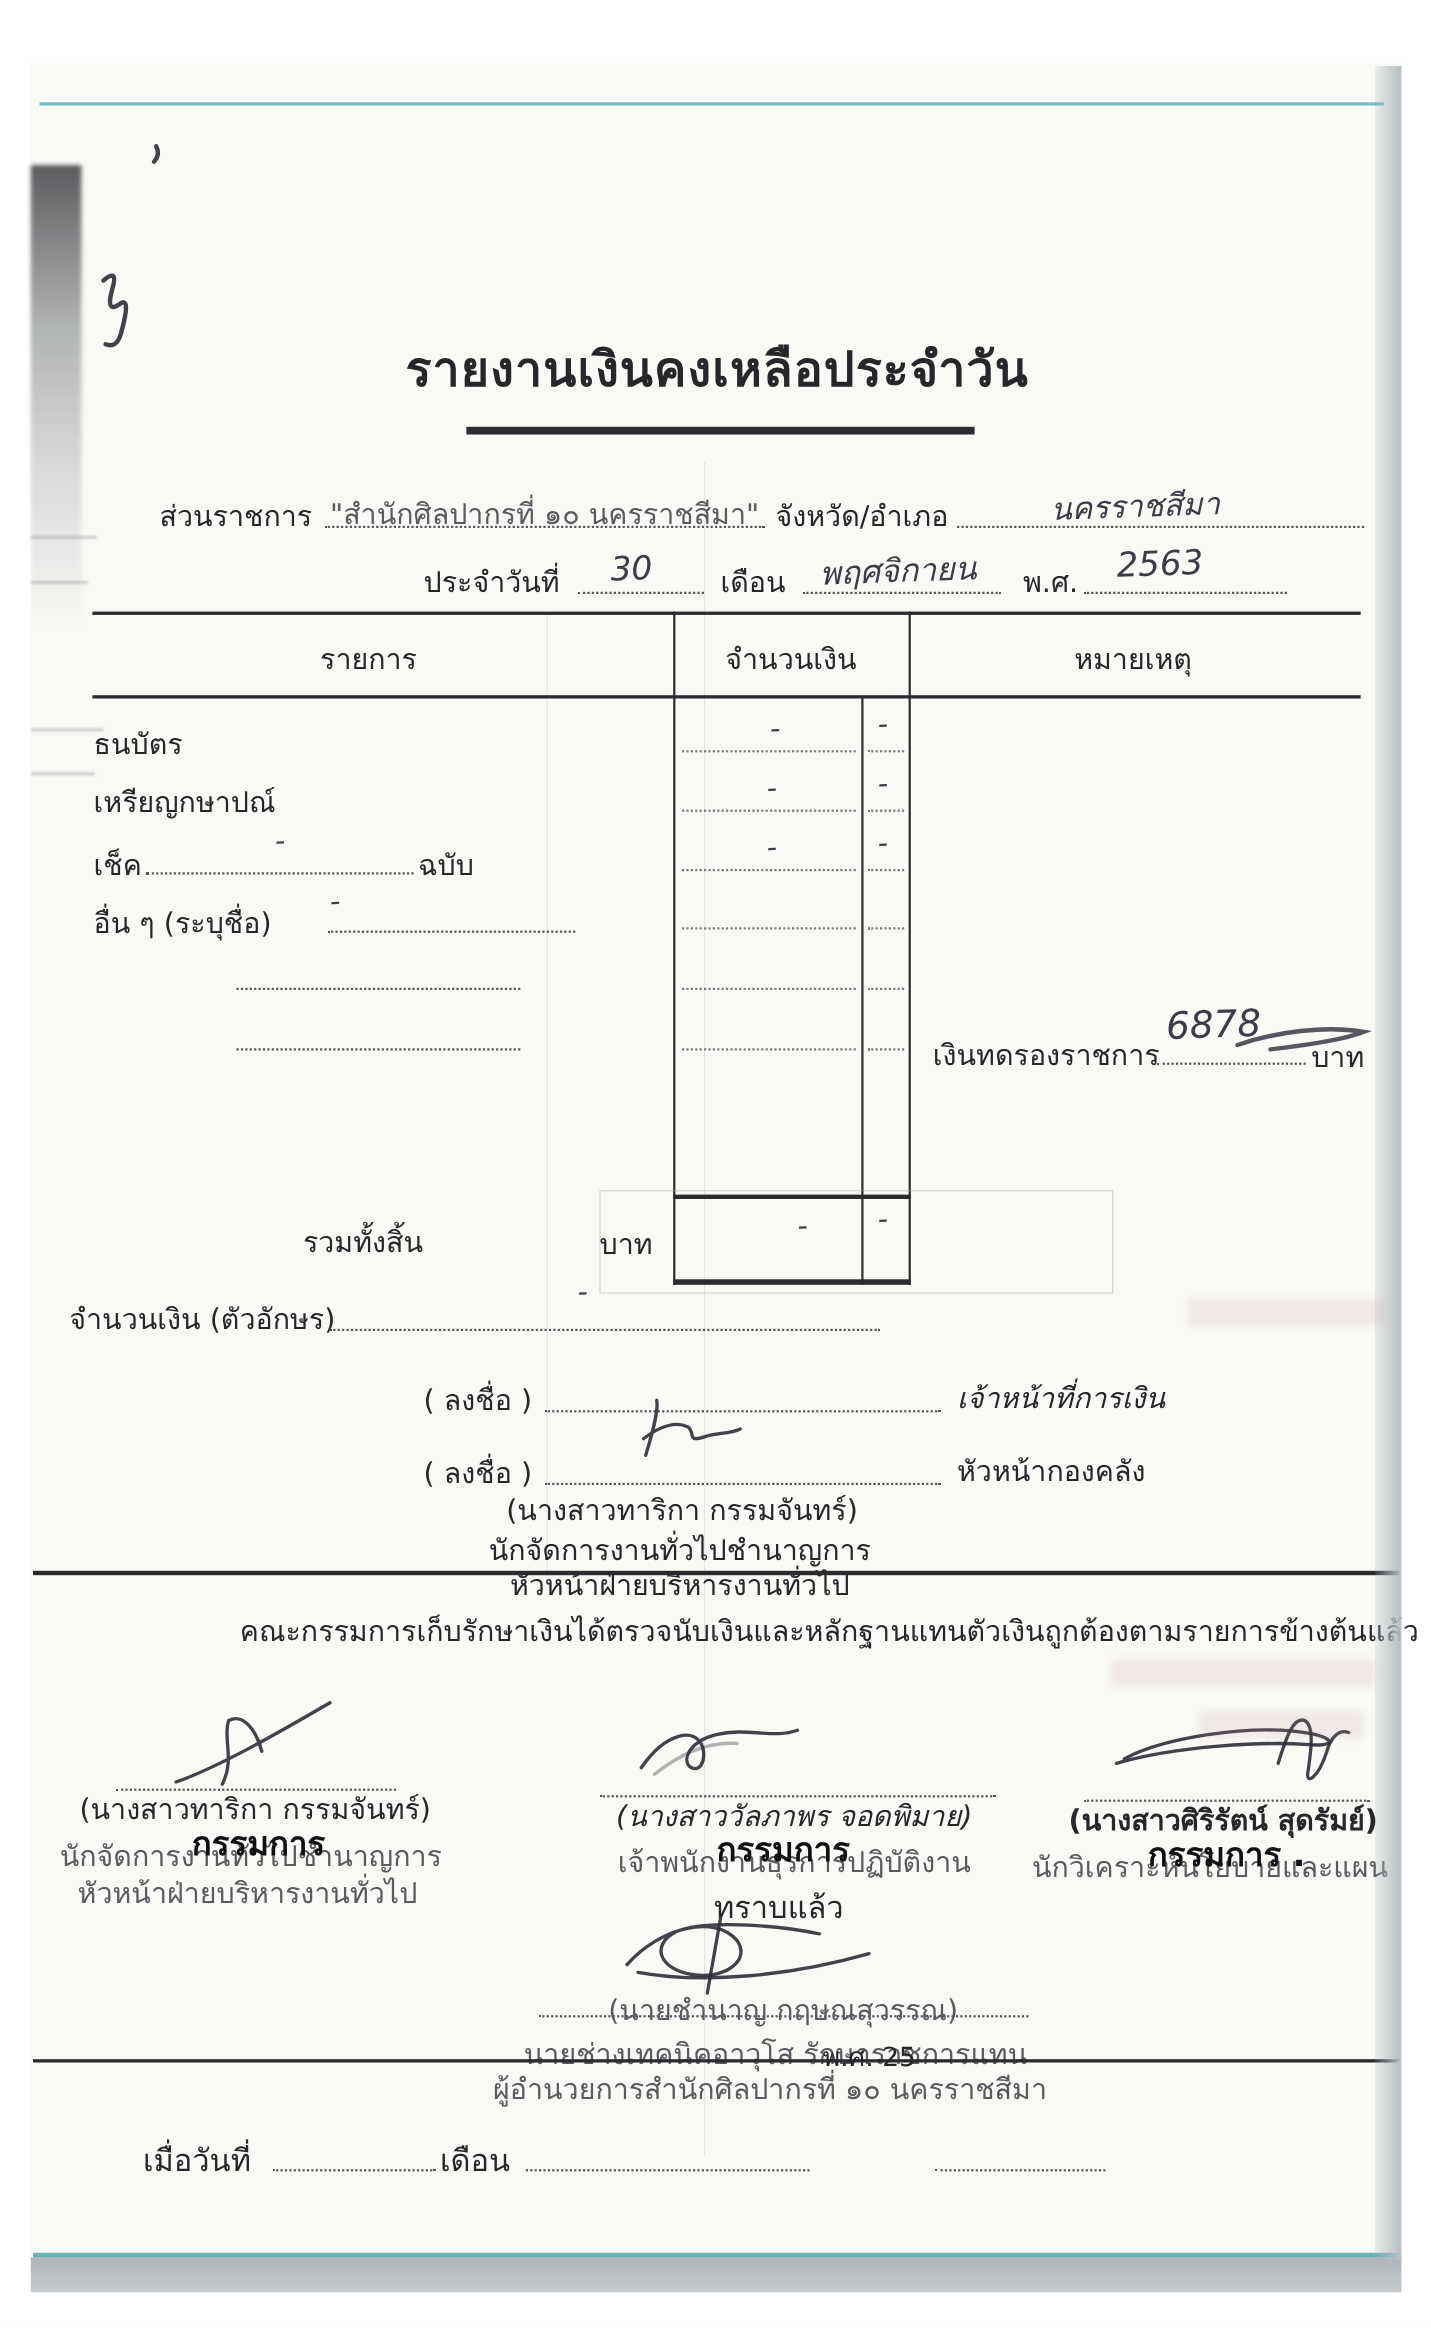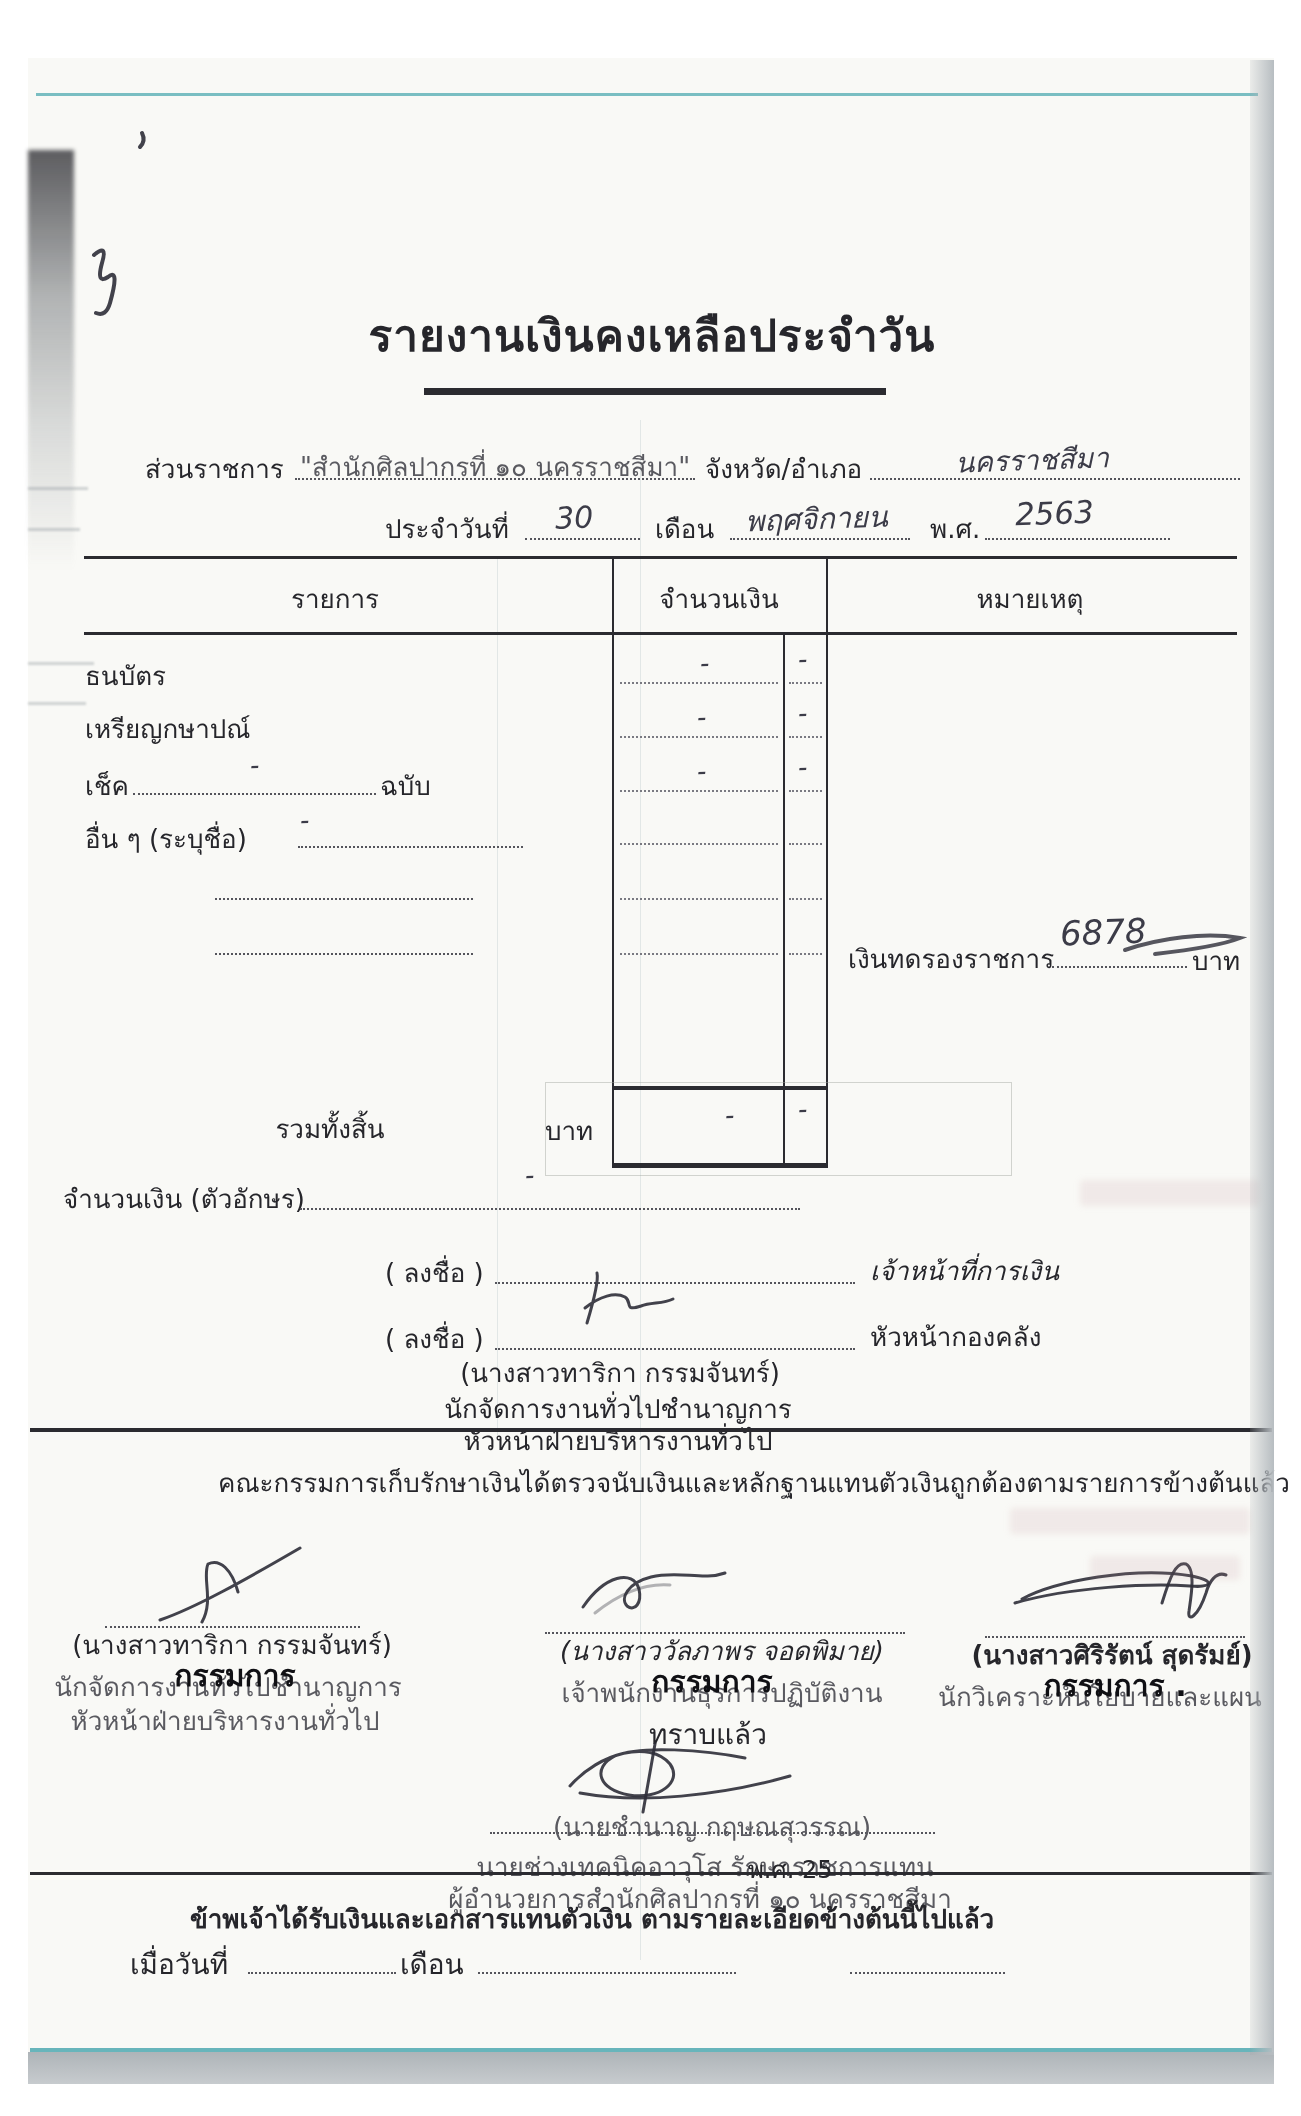--- a/index.html
+++ b/index.html
@@ -192,21 +192,20 @@
     <path d="M15,48 C45,14 95,2 115,26 C128,44 104,62 74,57 C44,52 36,30 60,18 C85,7 150,12 190,20" class="sig"></path>
     <path d="M25,55 C85,66 165,58 235,38" class="sig"></path>
     <path d="M100,6 L88,74" class="sig"></path>
   </svg>
   <div class="dots" style="left:490px;top:1814px;width:445px;height:18px;"></div>
   <div class="t t-c dim" style="left:712px;top:1806px;">(นายชำนาญ กฤษณสุวรรณ)</div>
   <div class="t t-c dim" style="left:705px;top:1846px;">นายช่างเทคนิคอาวุโส  รักษาราชการแทน</div>
   <div class="hline" style="left:30px;top:1872px;width:1242px;height:3px;"></div>
   <div class="t t-c dim" style="left:700px;top:1878px;">ผู้อำนวยการสำนักศิลปากรที่ ๑๐ นครราชสีมา</div>
 
-  <div class="t bold" style="left:190px;top:1898px;">ข้าพเจ้าได้รับเงินและเอกสารแทนตัวเงิน ตามรายละเอียดข้างต้นนี้ไปแล้ว</div>
 
   <div class="t" style="left:130px;top:1942px;font-size:28px;">เมื่อวันที่</div>
   <div class="dots" style="left:248px;top:1944px;width:148px;height:28px;"></div>
   <div class="t" style="left:400px;top:1942px;font-size:28px;">เดือน</div>
   <div class="dots" style="left:478px;top:1944px;width:258px;height:28px;"></div>
   <div class="t" style="left:748px;top:1850px;font-size:24px;">พ.ศ. 25</div>
   <div class="dots" style="left:850px;top:1944px;width:155px;height:28px;"></div>
 
   <div class="grayband-bottom"></div>
   <div class="teal-bottom"></div>

